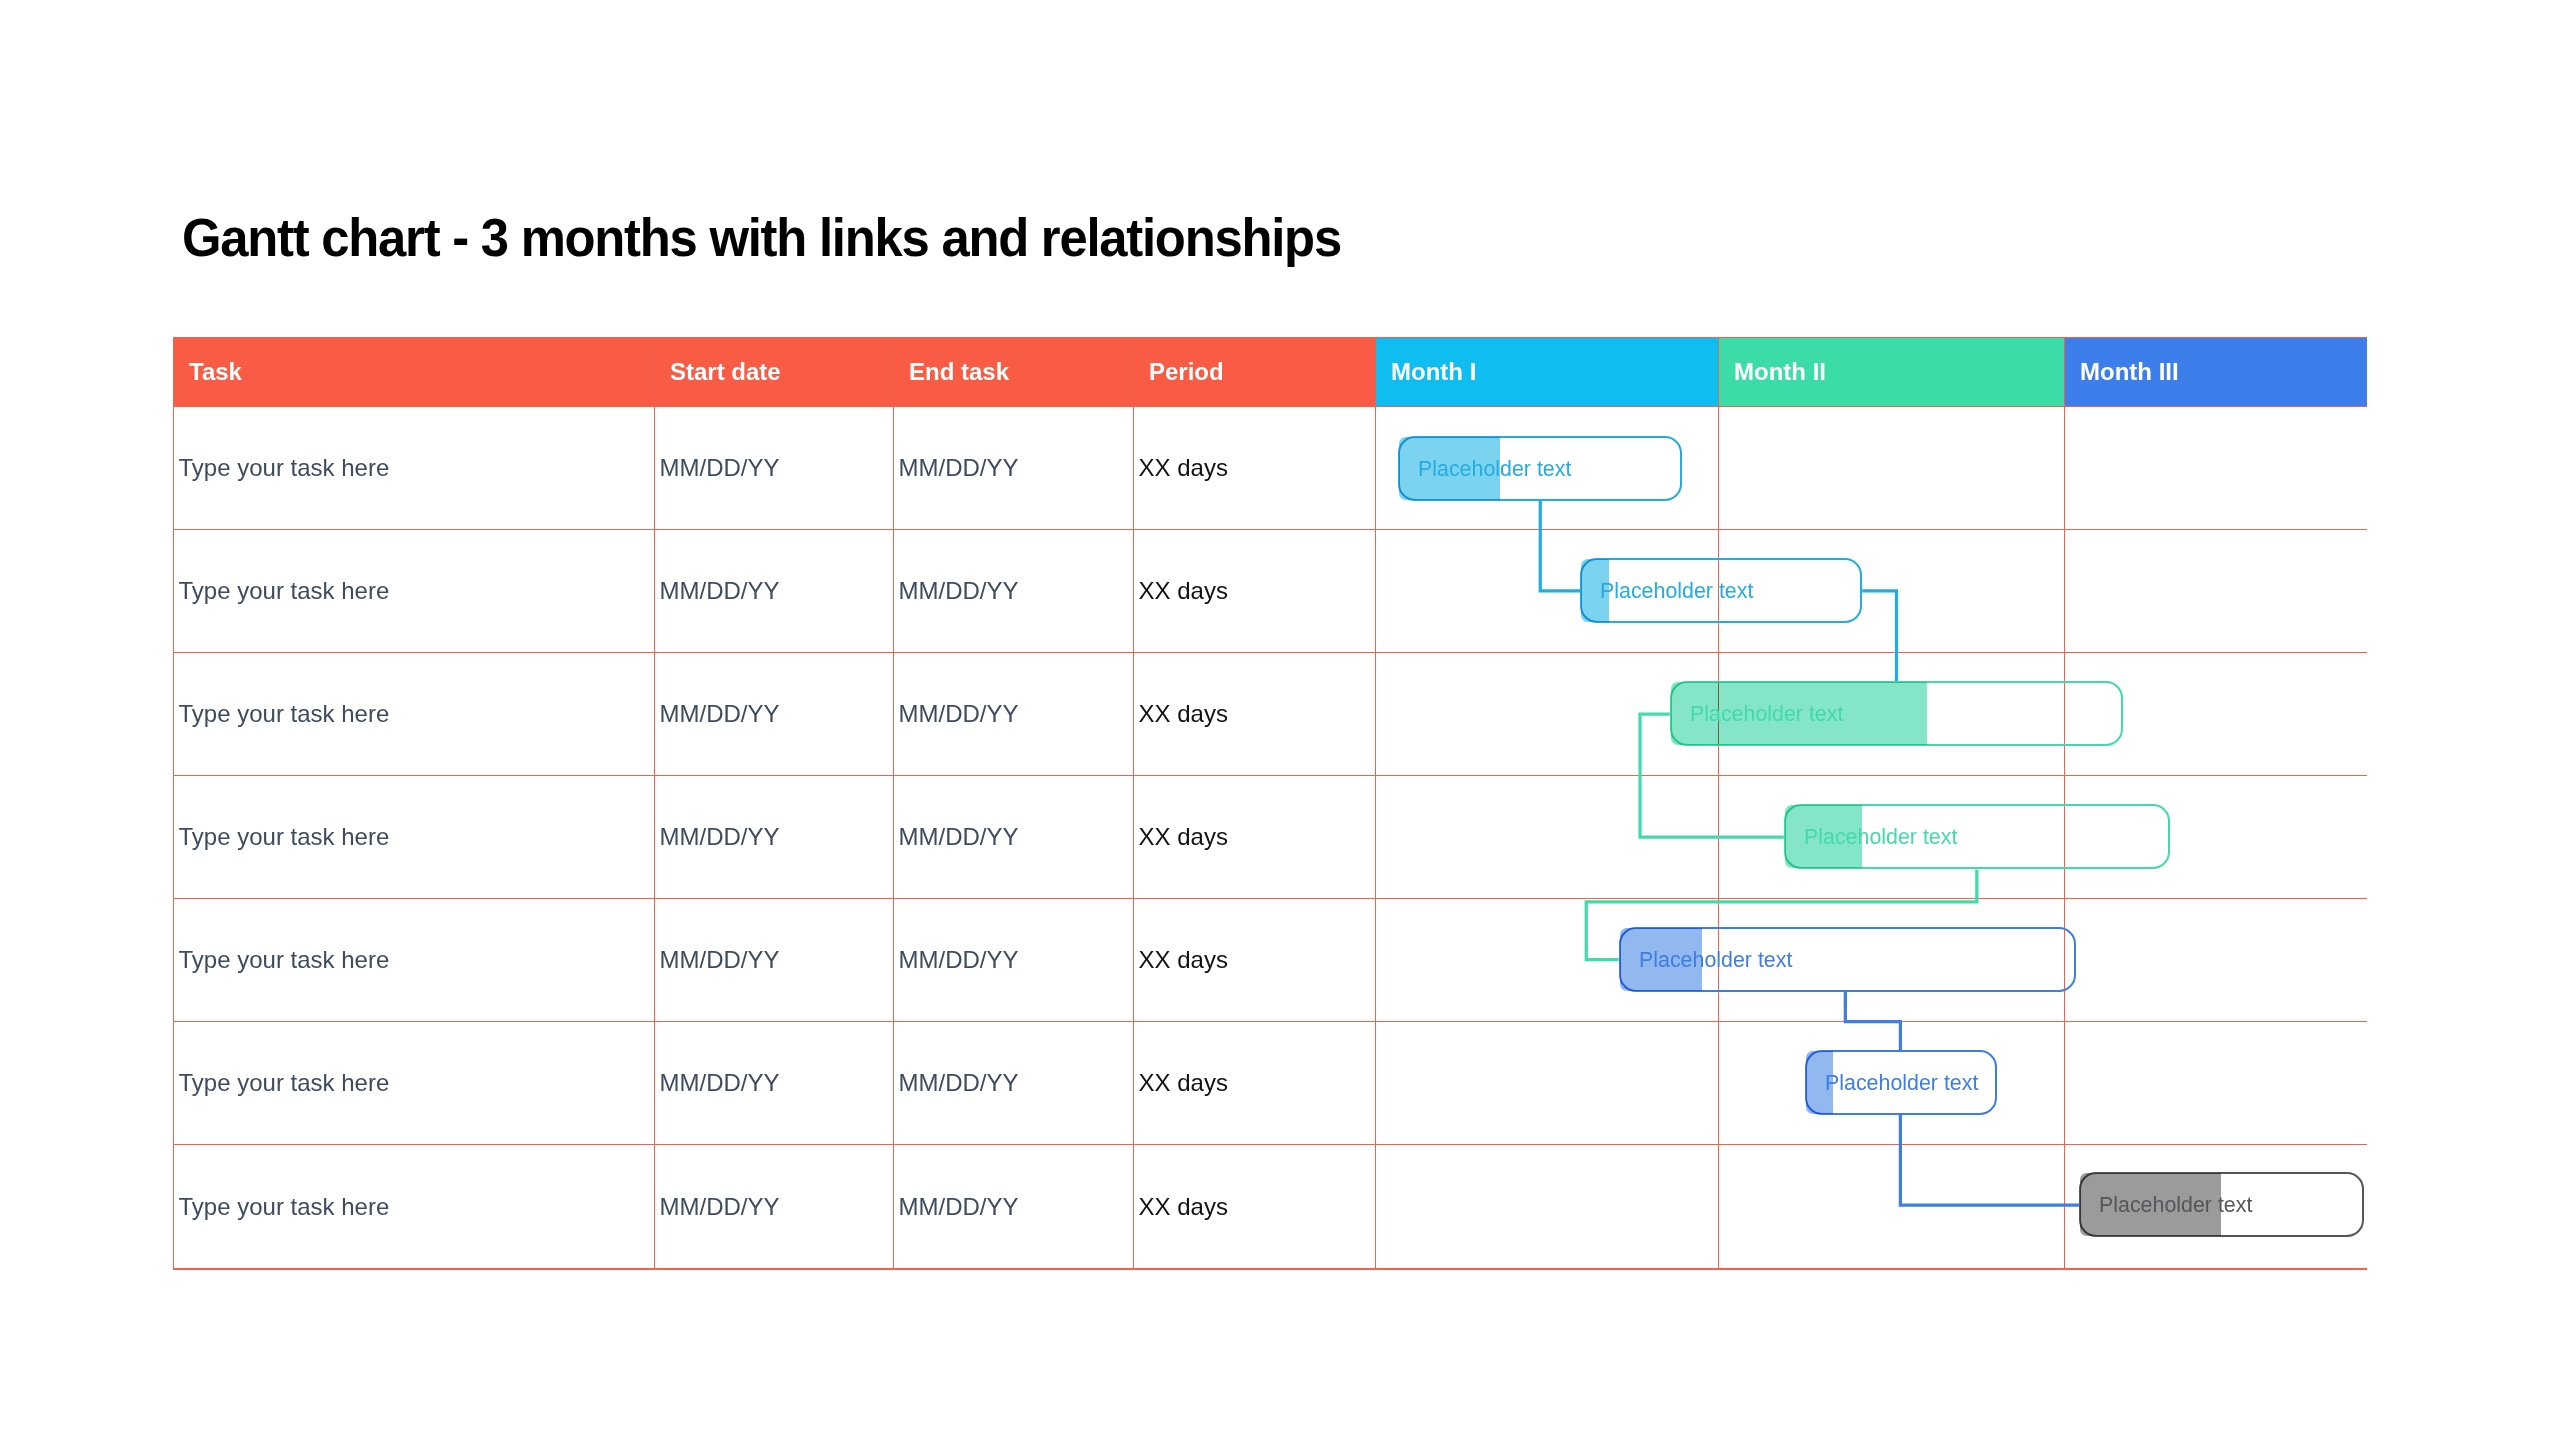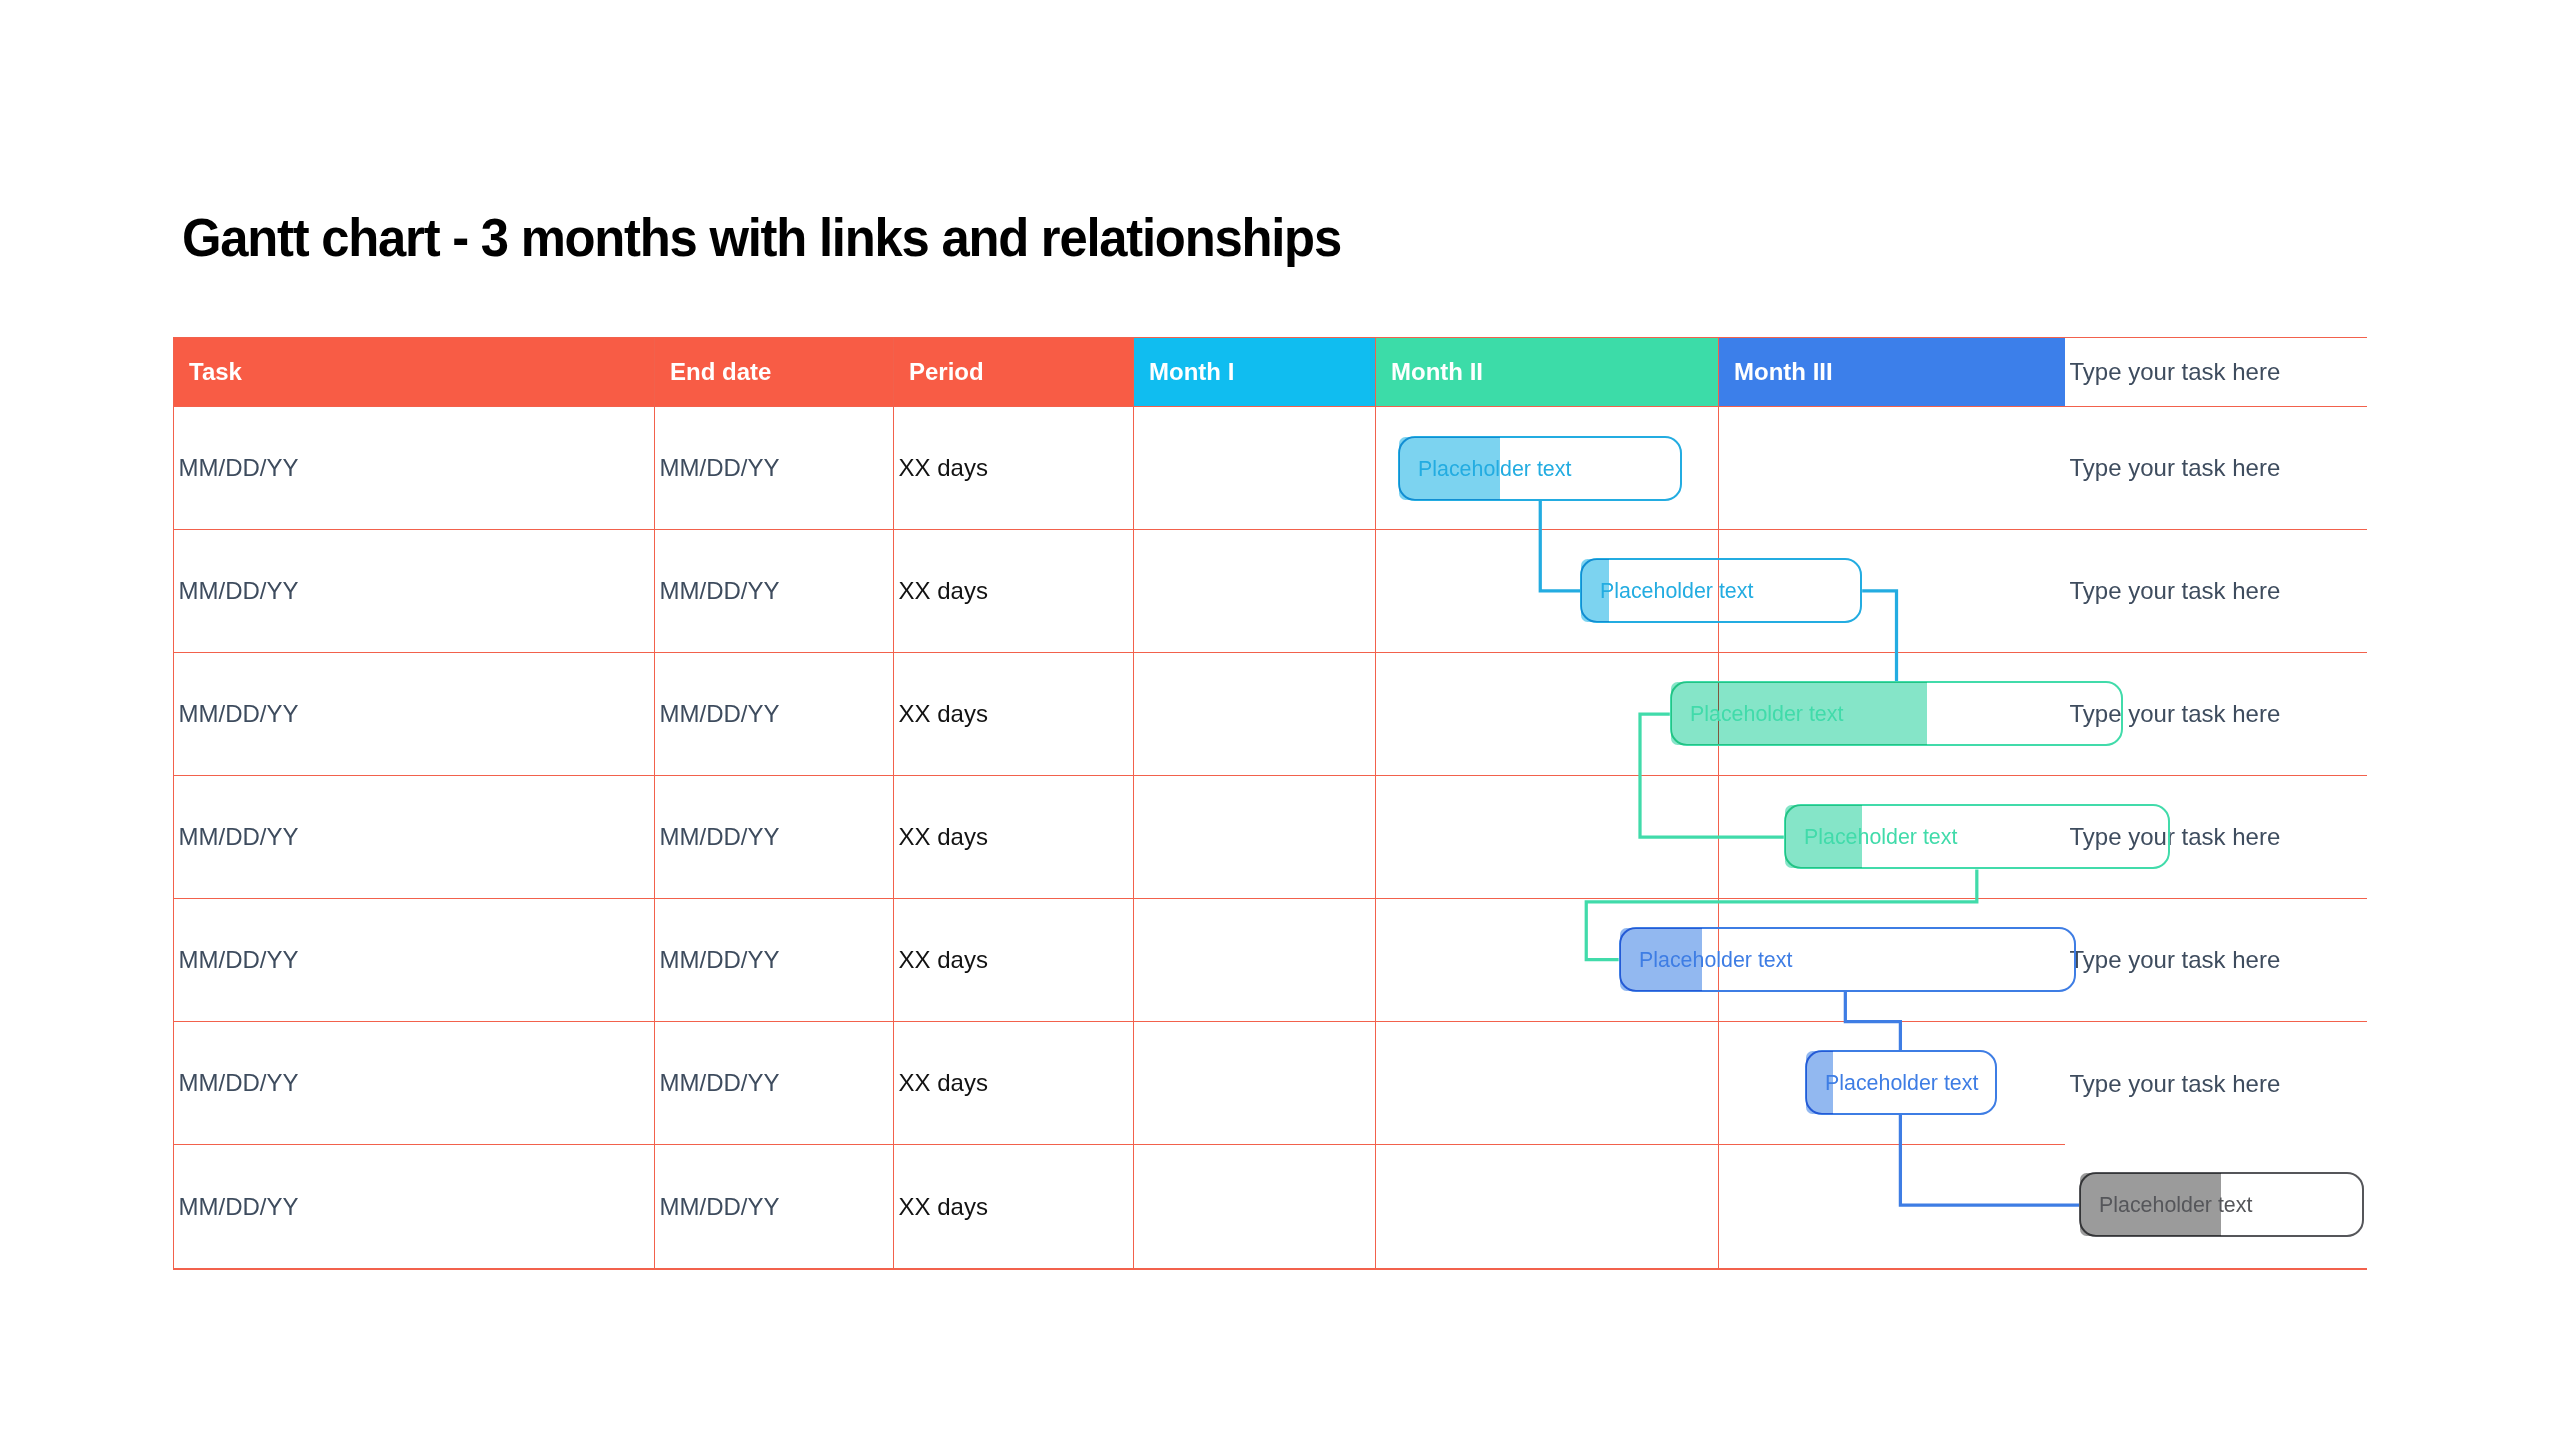--- a/index.html
+++ b/index.html
@@ -59,21 +59,22 @@
 </head>
 <body>
 
 <div class="page">
 
   <h1 class="title">Gantt chart - 3 months with links and relationships</h1>
 
   <div class="tbl">
 
     <div class="c hd red">Task</div>
-    <div class="c hd red">End date</div>
+    <div class="c hd red">Start date</div>
+    <div class="c hd red">End task</div>
     <div class="c hd red">Period</div>
     <div class="c hd m1">Month I</div>
     <div class="c hd m2">Month II</div>
     <div class="c hd m3 cr">Month III</div>
 
     <div class="c cell">Type your task here</div>
     <div class="c cell">MM/DD/YY</div>
     <div class="c cell">MM/DD/YY</div>
     <div class="c cell period">XX days</div>
     <div class="c"></div>

